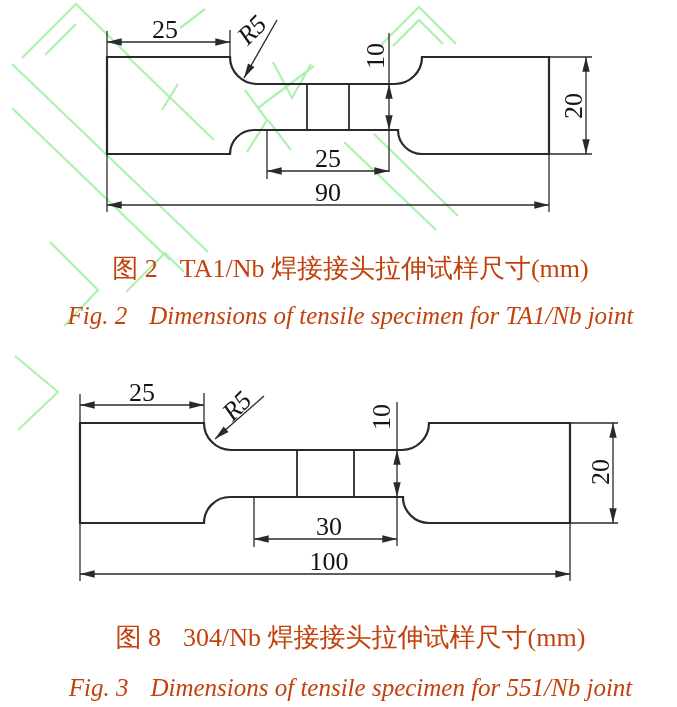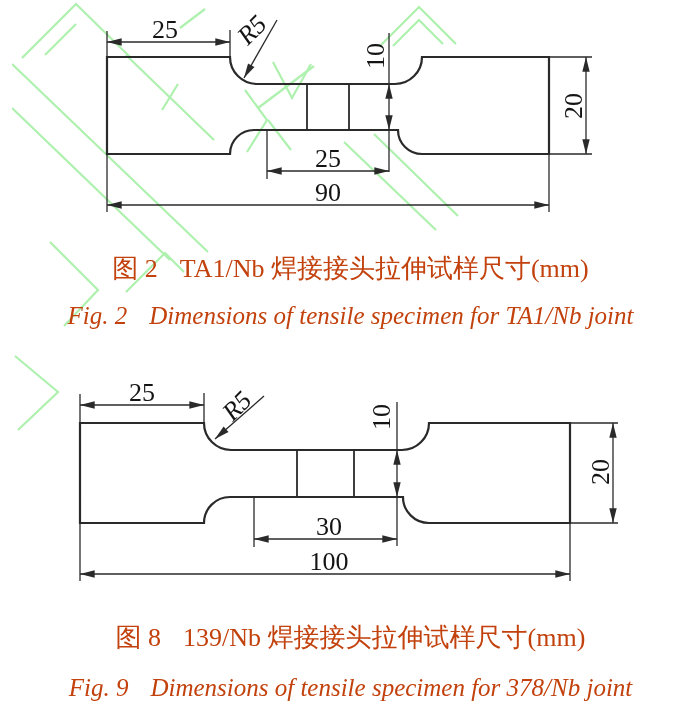--- a/index.html
+++ b/index.html
@@ -145,19 +145,19 @@
 
     <g>
       <line class="dim" x1="559" y1="423" x2="606" y2="423"></line>
       <line class="dim" x1="559" y1="523" x2="606" y2="523"></line>
       <line class="dim" x1="601" y1="423" x2="601" y2="523" marker-start="url(#arr)" marker-end="url(#arr)"></line>
       <text class="dimtext" transform="translate(597,472) rotate(-90)" text-anchor="middle">20</text>
     </g>
   </svg>
 
   <div class="caption zh" style="top:623px">
-    <span class="cap-label">图 8</span><span>139/Nb 焊接接头拉伸试样尺寸(mm)</span>
+    <span class="cap-label">图 8</span><span>304/Nb 焊接接头拉伸试样尺寸(mm)</span>
   </div>
   <div class="caption en" style="top:674px">
-    <span class="cap-label">Fig. 9</span><span>Dimensions of tensile specimen for 378/Nb joint</span>
+    <span class="cap-label">Fig. 3</span><span>Dimensions of tensile specimen for 551/Nb joint</span>
   </div>
 
 </div>
 
 </body></html>

